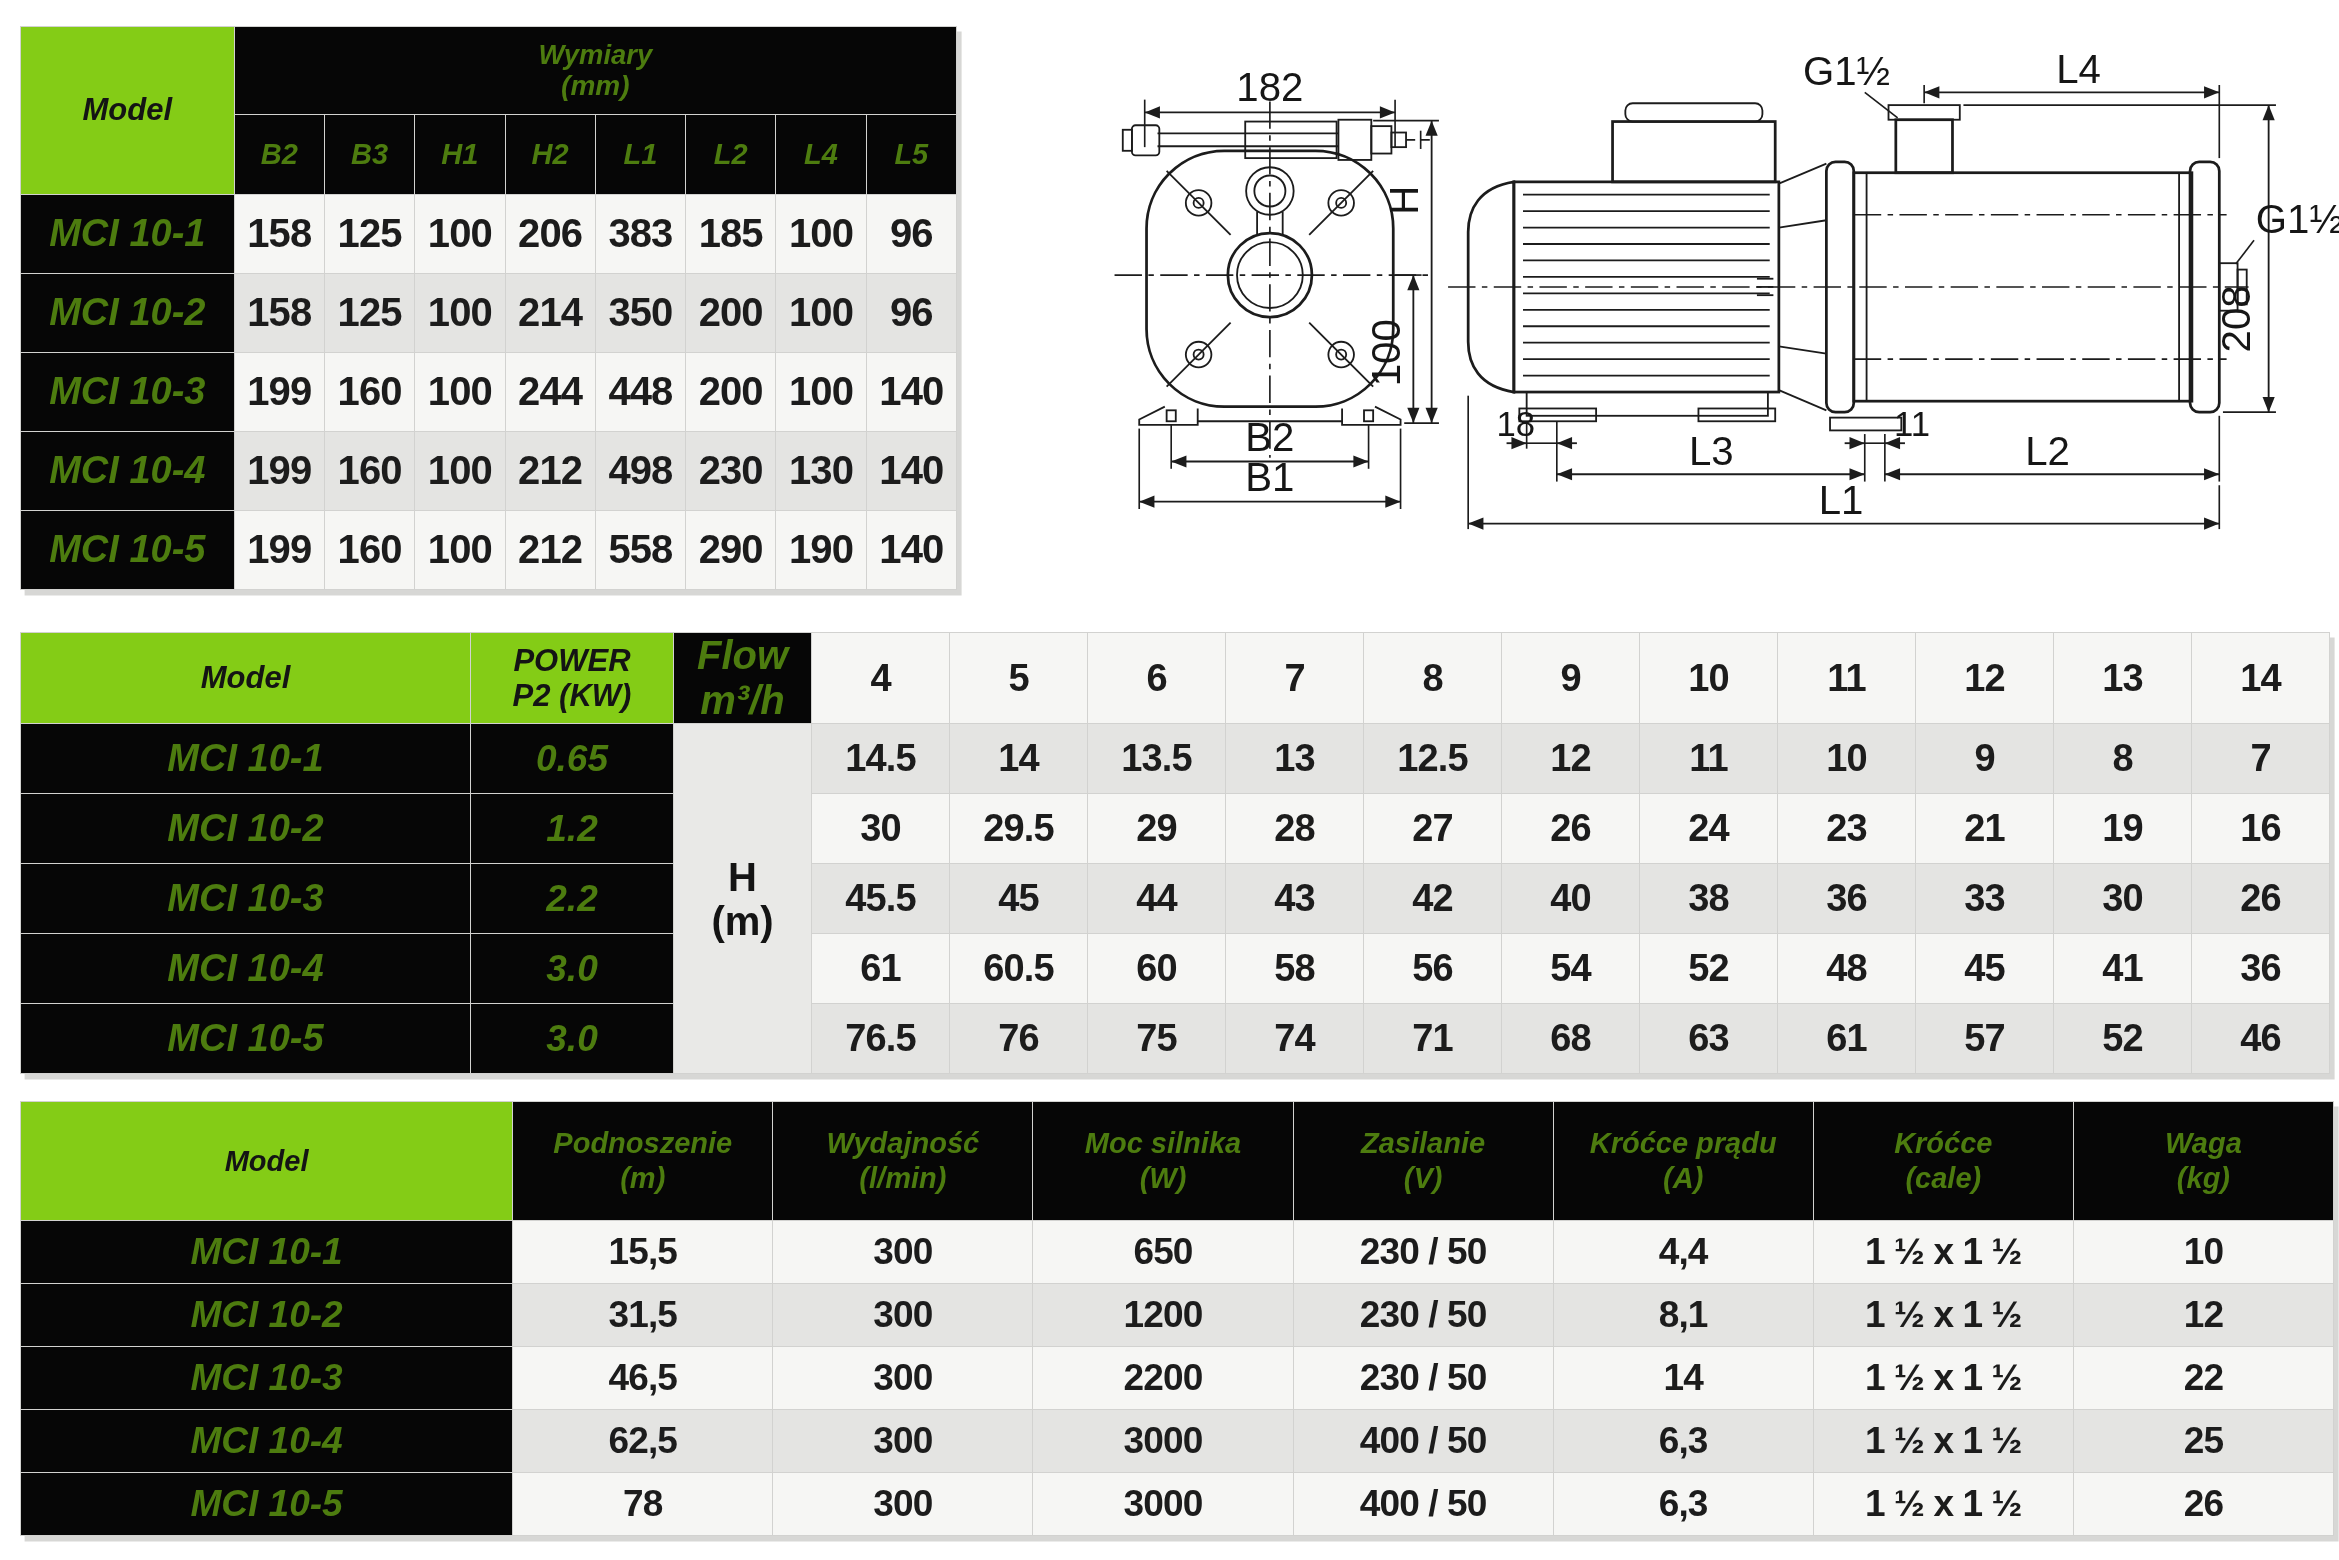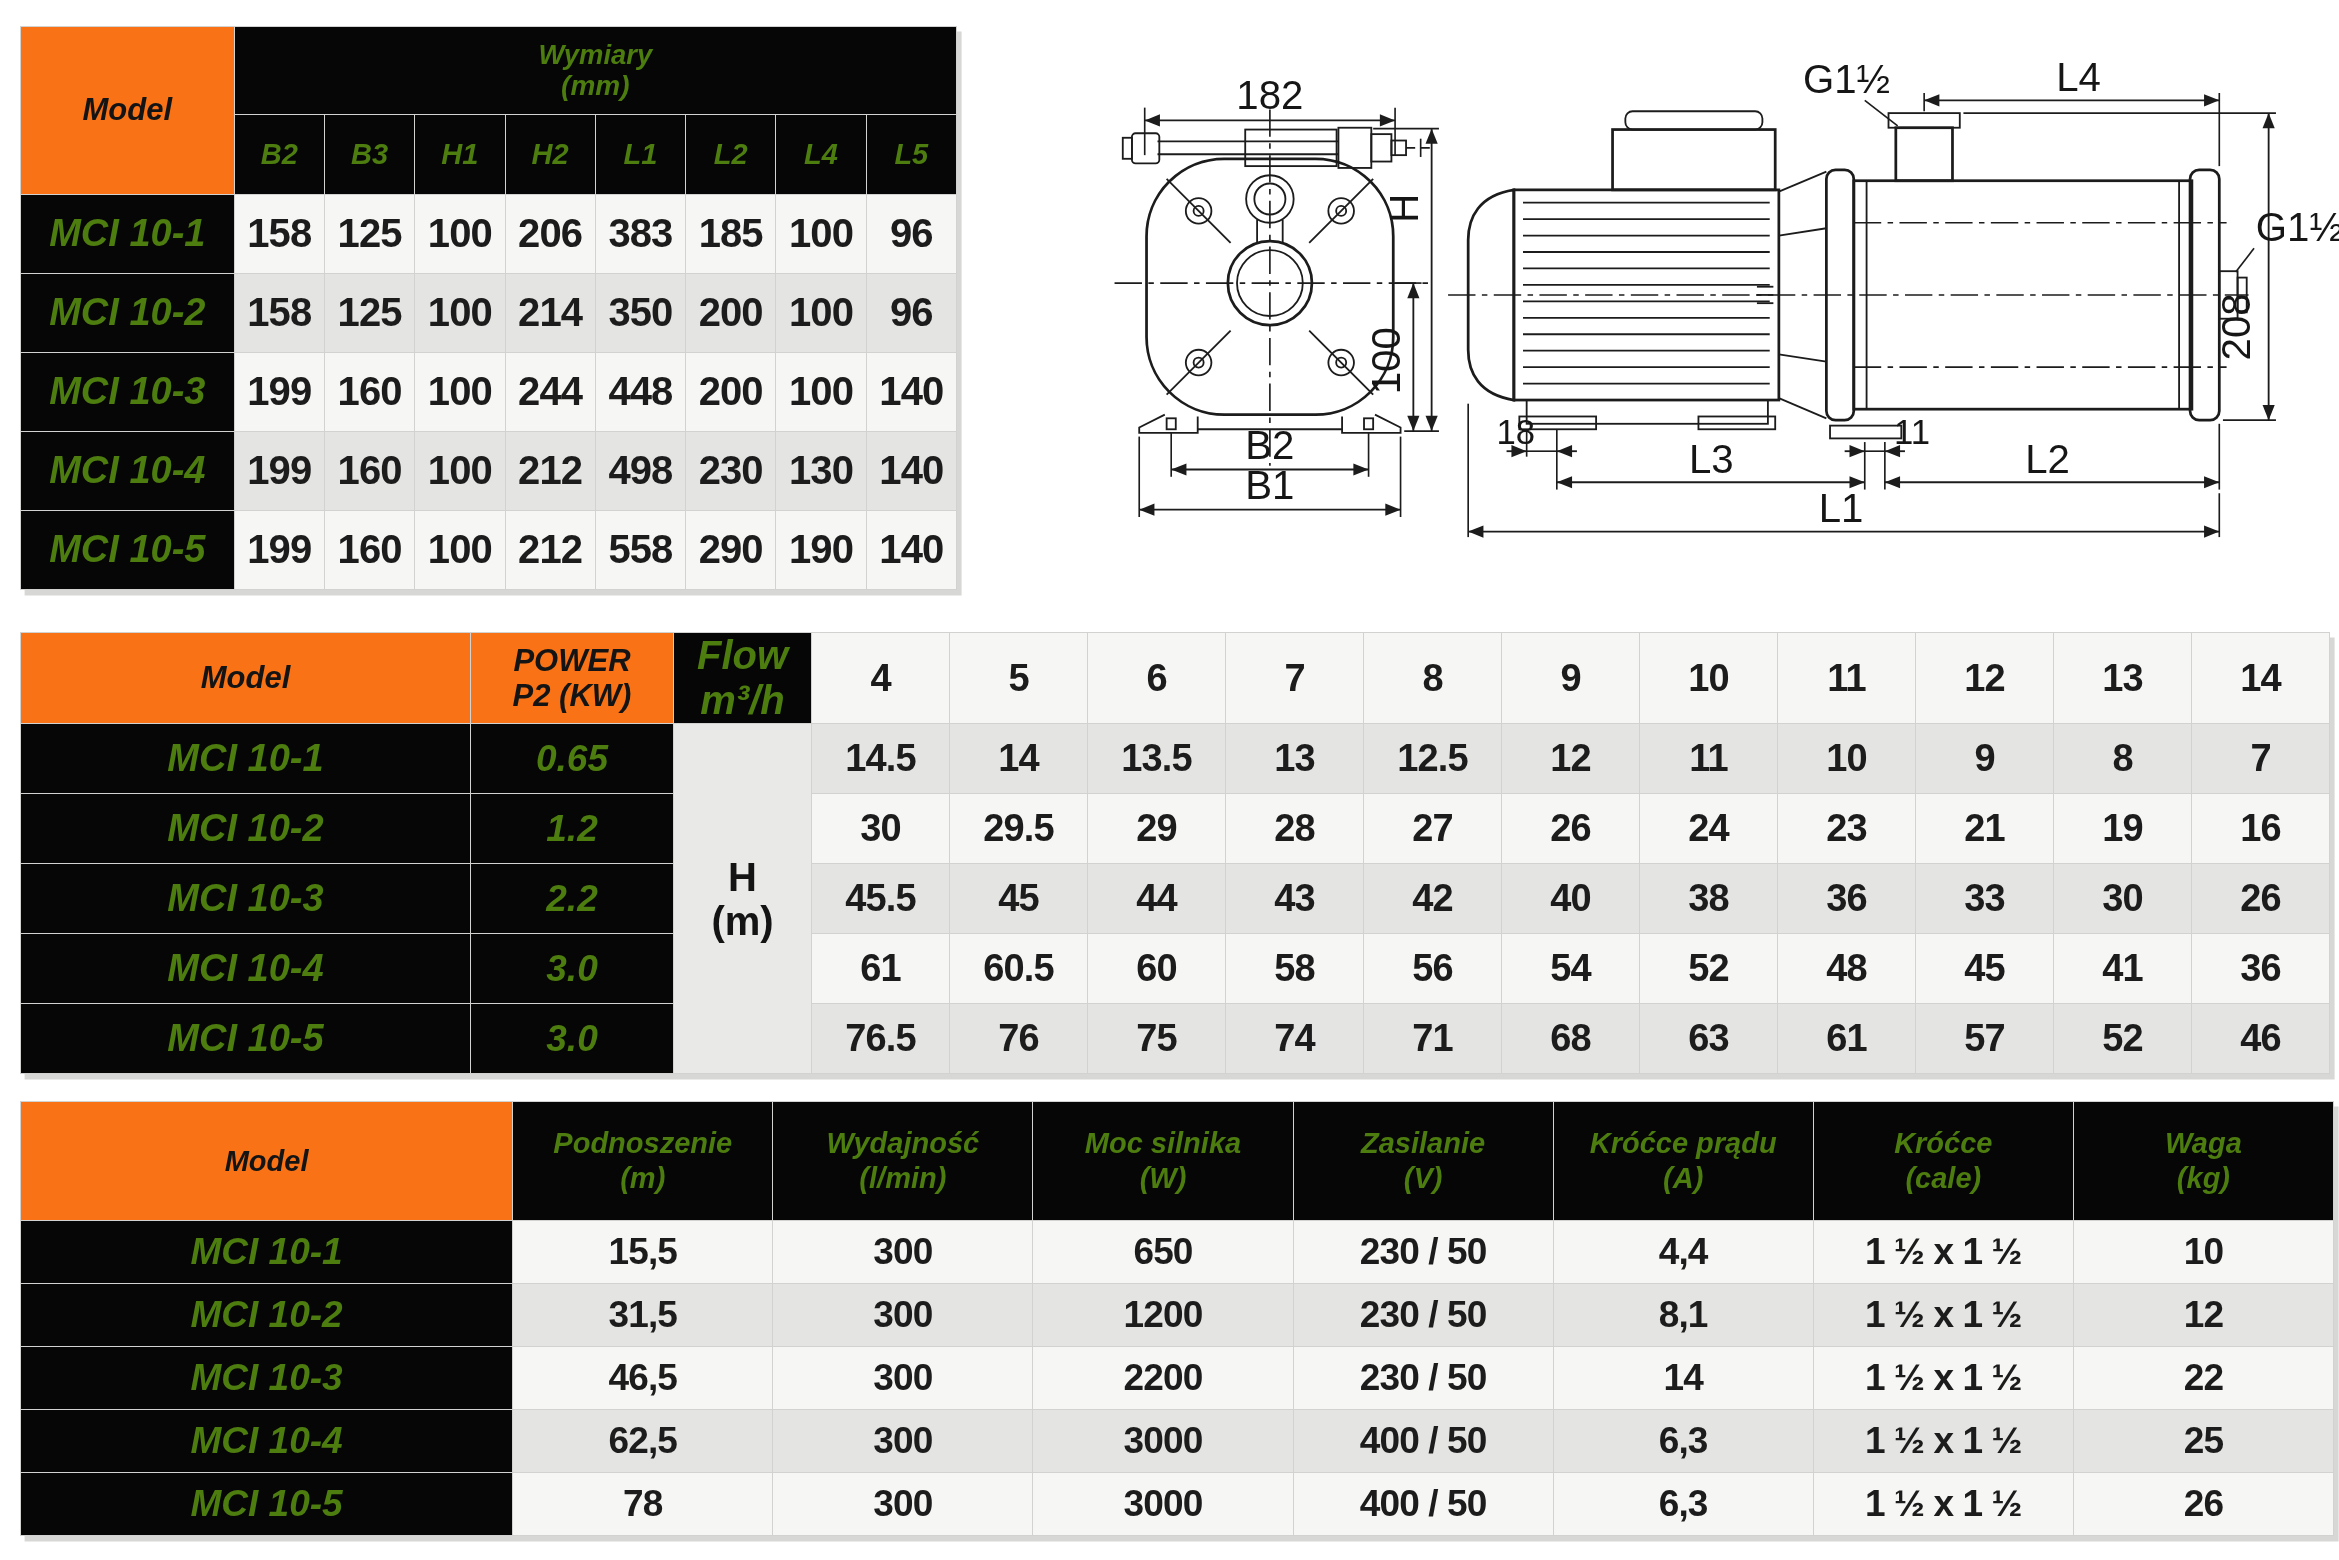--- a/index.html
+++ b/index.html
@@ -3,21 +3,21 @@
 <meta charset="utf-8">
 <style>
   html,body{margin:0;padding:0;background:#fff;}
   .page{position:relative;width:2339px;height:1561px;background:#ffffff;
         font-family:"Liberation Sans",sans-serif;overflow:hidden;}
   table{border-collapse:collapse;table-layout:fixed;position:absolute;
         box-shadow:4.6px 5.5px 0 0 #d7d7d5;}
   td,th{border:1.8px solid #d2d2d0;padding:0;text-align:center;vertical-align:middle;
         overflow:hidden;font-family:"Liberation Sans",sans-serif;}
   .bk{background:#060606;color:#4d7c0f;font-style:italic;font-weight:bold;}
-  .gy{background:#f97316;color:#141414;font-style:italic;font-weight:bold;}
+  .gy{background:#84cc16;color:#141414;font-style:italic;font-weight:bold;}
   .lt{background:#f6f6f4;}
   .dk{background:#e4e4e2;}
   .num{font-weight:bold;color:#1c1c1c;letter-spacing:-0.9px;}
   
   #dim-table{left:20px;top:25.6px;width:937px;}
   #dim-table .h1{height:88px;} #dim-table .h2{height:80px;} #dim-table .r{height:79px;}
   #dim-table .group div{font-size:27.4px;line-height:31px;}
   #dim-table .group .sub{font-size:28px;}
   #dim-table th.col{font-size:29px;}
   #dim-table th.mh{font-size:31px;}
@@ -35,21 +35,21 @@
   #flow-table .hm{font-size:40px;font-weight:bold;color:#141414;background:#e9e9e7;}
   #flow-table .hm div{line-height:44px;}
   
   #spec-table{left:20px;top:1101px;width:2314px;}
   #spec-table .h1{height:119px;} #spec-table .r{height:63px;}
   #spec-table th.hd{font-size:29px;}
   #spec-table th.hd div{line-height:35px;}
   #spec-table th.m{font-size:37px;}
   #spec-table td{font-size:37px;}
   
-  #drawings{position:absolute;left:1078px;top:40px;width:1261px;height:530px;}
+  #drawings{position:absolute;left:1078px;top:32px;width:1261px;height:530px;}
   .obj{stroke:#1c1c1c;stroke-width:3;fill:none;}
   .obj2{stroke:#1c1c1c;stroke-width:2;fill:none;}
   .ext{stroke:#1c1c1c;stroke-width:1.8;fill:none;}
   .cl{stroke:#1c1c1c;stroke-width:1.8;fill:none;stroke-dasharray:30 7 6 7;}
   .dim{stroke:#1c1c1c;stroke-width:2;fill:none;
        marker-start:url(#arr);marker-end:url(#arr);}
   .dimE{stroke:#1c1c1c;stroke-width:2;fill:none;marker-end:url(#arr);}
   .dtxt{font:400 44px "Liberation Sans",sans-serif;fill:#161616;}
   .dtxt2{font:400 38px "Liberation Sans",sans-serif;fill:#161616;}
 </style>

